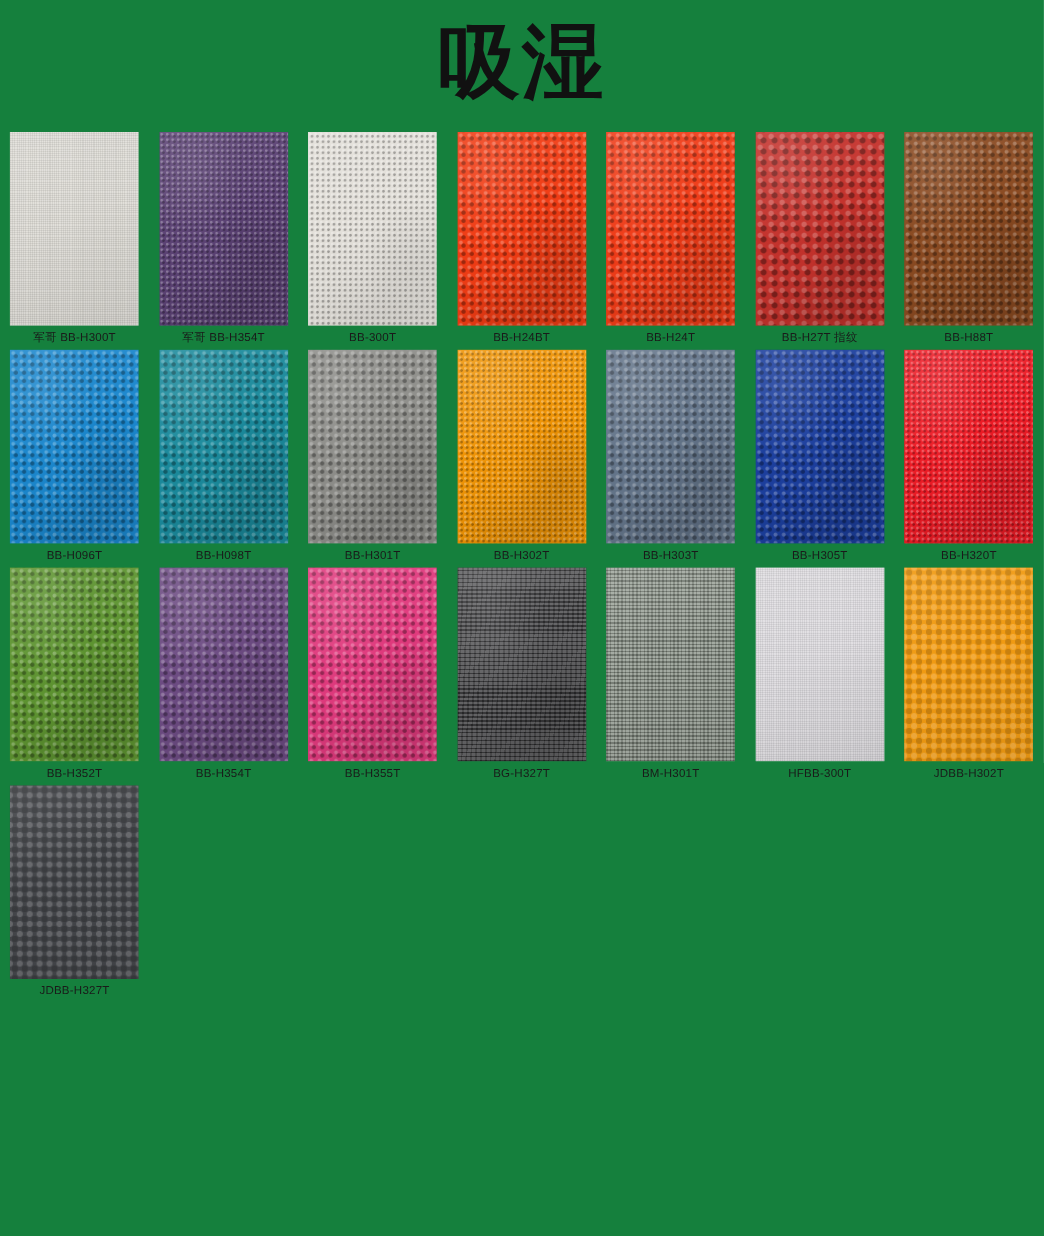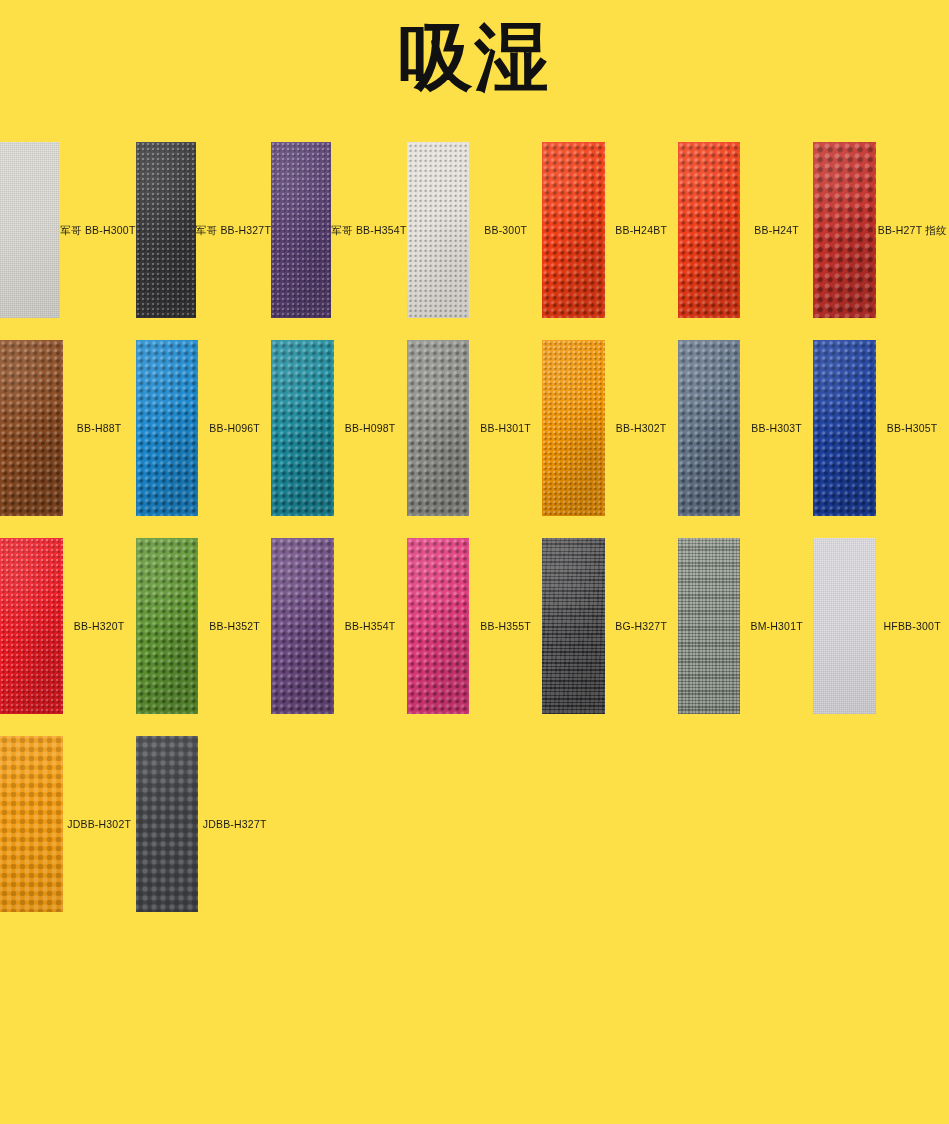--- a/index.html
+++ b/index.html
@@ -14,21 +14,21 @@
     height: 1124px;
     font-family: "Liberation Sans", "DejaVu Sans", sans-serif;
     color: #1a1a1a;
     overflow: hidden;
   }
 
   .page {
     position: relative;
     width: 949px;
     height: 1124px;
-    background: #fde047;
+    background: #15803d;
   }
 
   
   .title-bar {
     width: 100%;
     height: 120px;
     display: flex;
     align-items: center;
     justify-content: center;
   }
@@ -51,21 +51,21 @@
     column-gap: 0px;
     row-gap: 0px;
     width: 949px;
     padding: 0;
     margin: 0;
   }
   .swatch-cell {
     width: 135.5px;
     height: 220px;
     display: flex;
-    flex-direction: row;
+    flex-direction: column;
     align-items: center;
   }
   .swatch-img-wrap {
     width: 117px;
     height: 176px;
     position: relative;
     overflow: hidden;
     background: #cccccc;
   }
   .swatch-img {
@@ -155,28 +155,20 @@
 
   <div class="swatch-grid">
       <div class="swatch-cell">
         <div class="swatch-img-wrap" style="background: rgb(222, 220, 214);">
           <div class="layer swatch-img tex-canvas"></div>
           <div class="layer" style="background: linear-gradient(160deg, rgba(255, 255, 255, 0.09), rgba(255, 255, 255, 0) 45%, rgba(0, 0, 0, 0.07));"></div>
         </div>
         <div class="swatch-label">军哥 BB-H300T</div>
       </div>
       <div class="swatch-cell">
-        <div class="swatch-img-wrap" style="background: rgb(58, 58, 60);">
-          <div class="layer swatch-img tex-pebble"></div>
-          <div class="layer tex-mottle" style="opacity: 0.85;"></div>
-          <div class="layer" style="background: linear-gradient(160deg, rgba(255, 255, 255, 0.09), rgba(255, 255, 255, 0) 45%, rgba(0, 0, 0, 0.07));"></div>
-        </div>
-        <div class="swatch-label">军哥 BB-H327T</div>
-      </div>
-      <div class="swatch-cell">
         <div class="swatch-img-wrap" style="background: rgb(91, 66, 116);">
           <div class="layer swatch-img tex-pebble"></div>
           <div class="layer tex-mottle" style="opacity: 0.85;"></div>
           <div class="layer" style="background: linear-gradient(160deg, rgba(255, 255, 255, 0.09), rgba(255, 255, 255, 0) 45%, rgba(0, 0, 0, 0.07));"></div>
         </div>
         <div class="swatch-label">军哥 BB-H354T</div>
       </div>
       <div class="swatch-cell">
         <div class="swatch-img-wrap" style="background: rgb(227, 224, 218);">
           <div class="layer swatch-img tex-pebble"></div>

